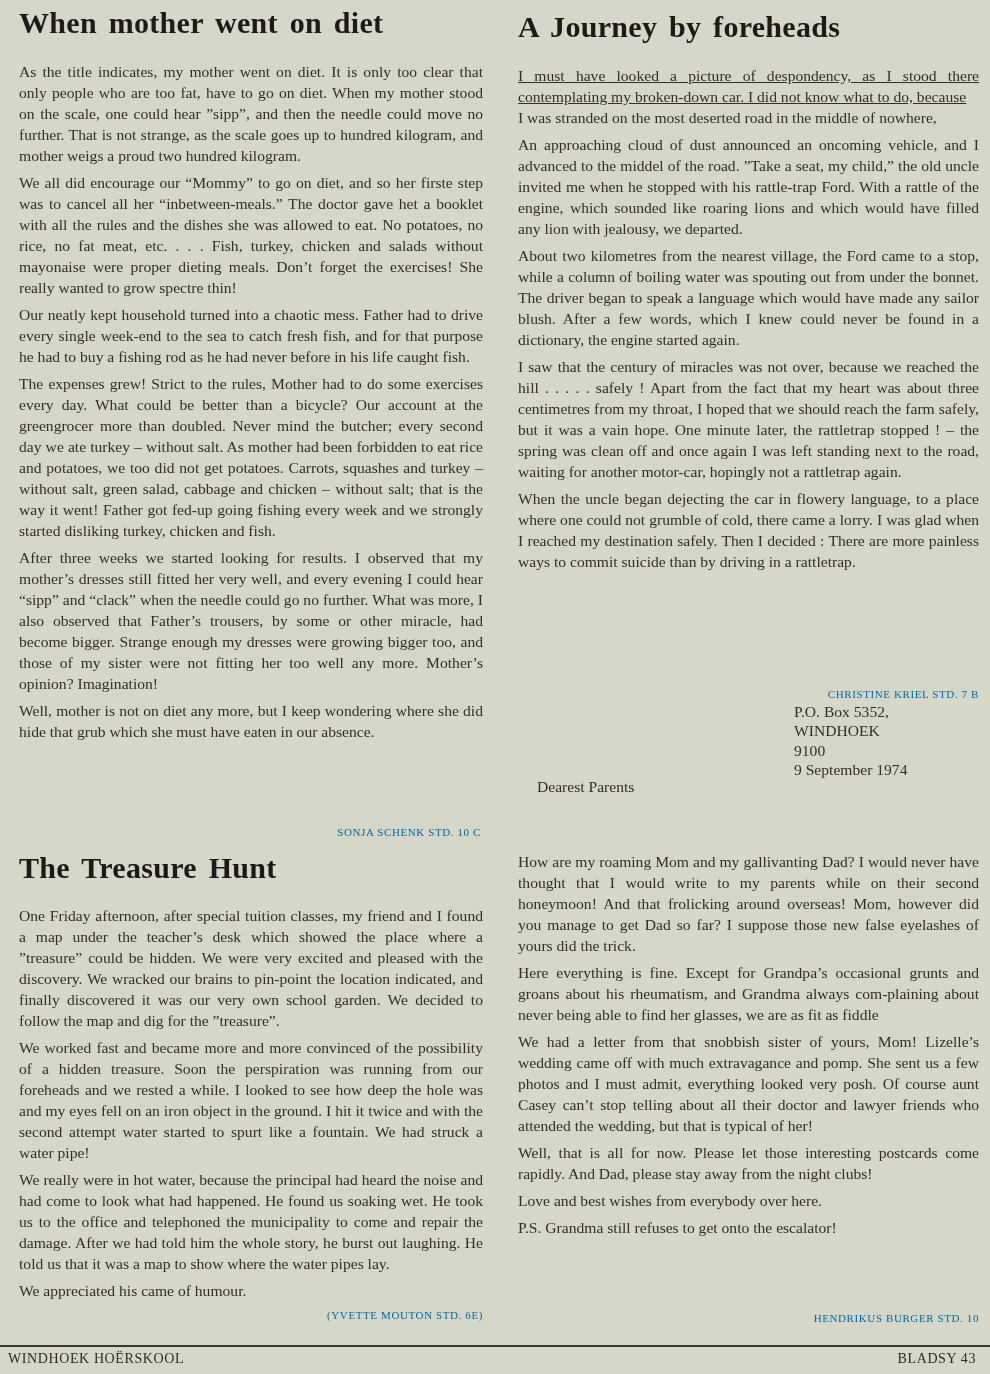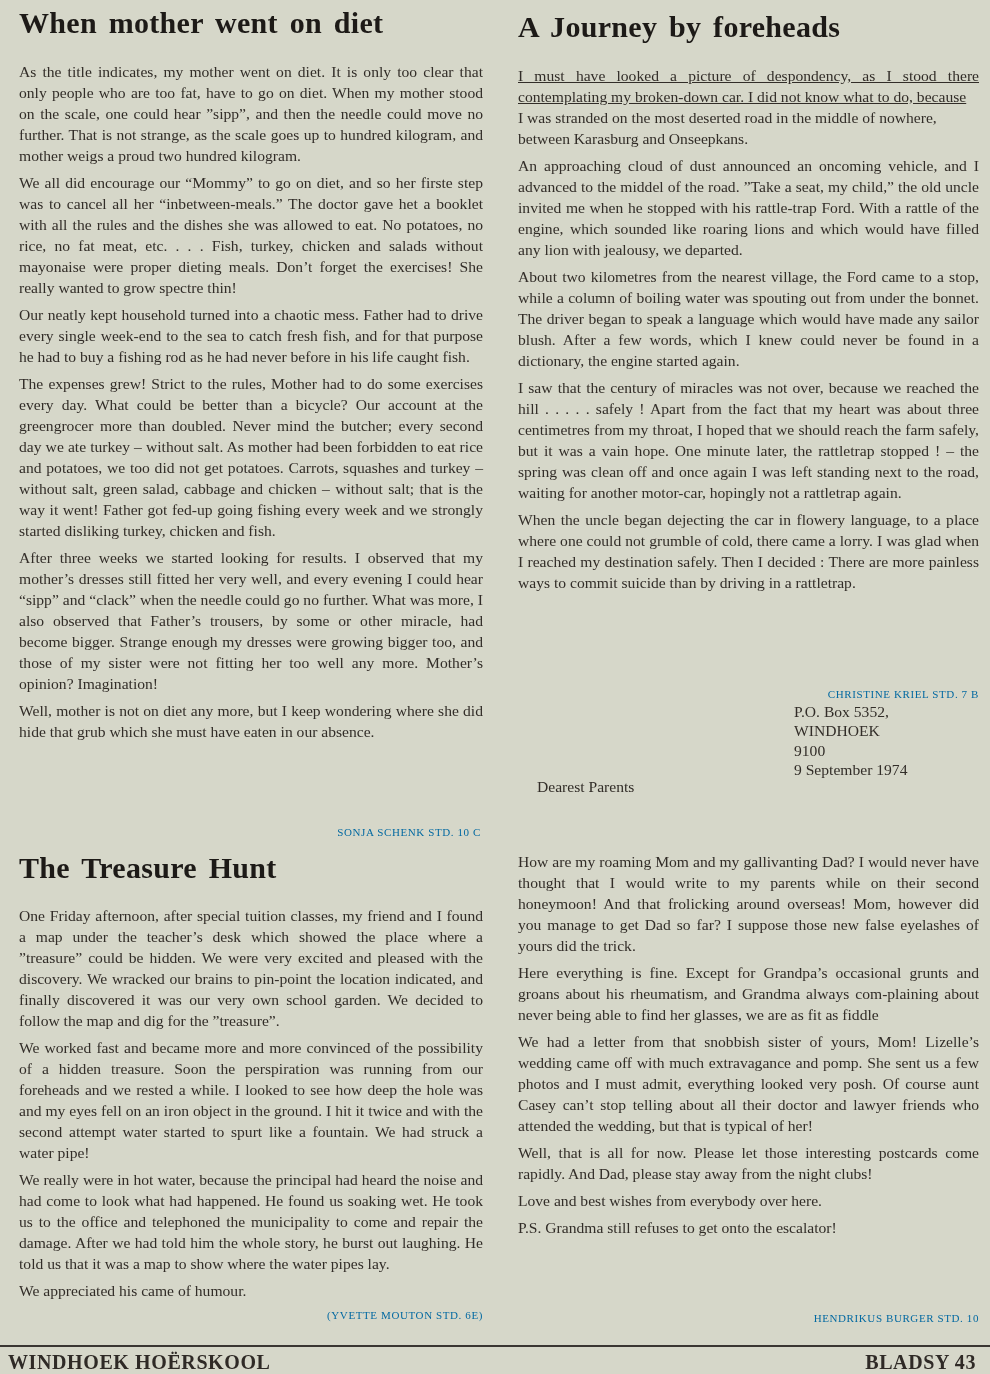--- a/index.html
+++ b/index.html
@@ -35,21 +35,21 @@
     font-size: 11px;
     letter-spacing: 0.6px;
     color: #0369a1;
     margin: 0;
   }
   .addr { font-size: 15.6px; line-height: 19.4px; margin: 0; color: #322d28; }
   .rule {
     position: absolute; top: 1345px; height: 1.5px; background: #3a3632;
   }
   .footer {
-    position: absolute; top: 1351px; font-size: 20px; letter-spacing: 0.6px; color: #2f2a26; font-weight: bold;
+    position: absolute; top: 1351px; font-size: 14px; letter-spacing: 0.6px; color: #2f2a26;
   }
 </style>
 </head>
 <body>
 
 <div class="col col-left">
   <h1 style="position:absolute; top:6px; left:0; white-space:nowrap;">When mother went on diet</h1>
 
   <div style="position:absolute; top:61px; left:0; width:464px;">
     <p class="p">As the title indicates, my mother went on diet. It is only too clear that only people who are too fat, have to go on diet. When my mother stood on the scale, one could hear ”sipp”, and then the needle could move no further. That is not strange, as the scale goes up to hundred kilogram, and mother weigs a proud two hundred kilogram.</p>
@@ -74,21 +74,20 @@
   <p class="sig" style="position:absolute; top:1309px; right:0;">(YVETTE MOUTON STD. 6E)</p>
 </div>
 
 <div class="col col-right">
   <h1 style="position:absolute; top:10px; left:0; white-space:nowrap;">A Journey by foreheads</h1>
 
   <div style="position:absolute; top:65px; left:0; width:461px;">
     <div style="margin-bottom:6px;">
       <p class="p" style="margin:0;text-decoration:underline;">I must have looked a picture of despondency, as I stood there contemplating my broken-down car. I did not know what to do, because</p>
       <p class="p" style="margin:0;">I was stranded on the most deserted road in the middle of nowhere,</p>
-      <p class="p plain" style="margin:0;">between Karasburg and Onseepkans.</p>
     </div>
     <p class="p">An approaching cloud of dust announced an oncoming vehicle, and I advanced to the middel of the road. ”Take a seat, my child,” the old uncle invited me when he stopped with his rattle-trap Ford. With a rattle of the engine, which sounded like roaring lions and which would have filled any lion with jealousy, we departed.</p>
     <p class="p">About two kilometres from the nearest village, the Ford came to a stop, while a column of boiling water was spouting out from under the bonnet. The driver began to speak a language which would have made any sailor blush. After a few words, which I knew could never be found in a dictionary, the engine started again.</p>
     <p class="p">I saw that the century of miracles was not over, because we reached the hill . . . . . safely ! Apart from the fact that my heart was about three centimetres from my throat, I hoped that we should reach the farm safely, but it was a vain hope. One minute later, the rattletrap stopped ! – the spring was clean off and once again I was left standing next to the road, waiting for another motor-car, hopingly not a rattletrap again.</p>
     <p class="p">When the uncle began dejecting the car in flowery language, to a place where one could not grumble of cold, there came a lorry. I was glad when I reached my destination safely. Then I decided : There are more painless ways to commit suicide than by driving in a rattletrap.</p>
   </div>
 
   <p class="sig" style="position:absolute; top:688px; right:0;">CHRISTINE KRIEL STD. 7 B</p>
 
   <div style="position:absolute; top:702px; left:276px;">

